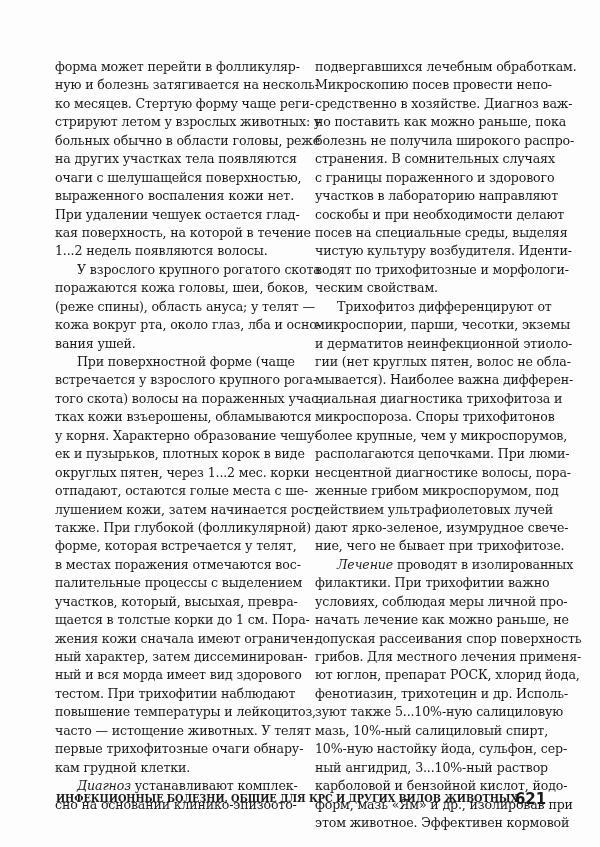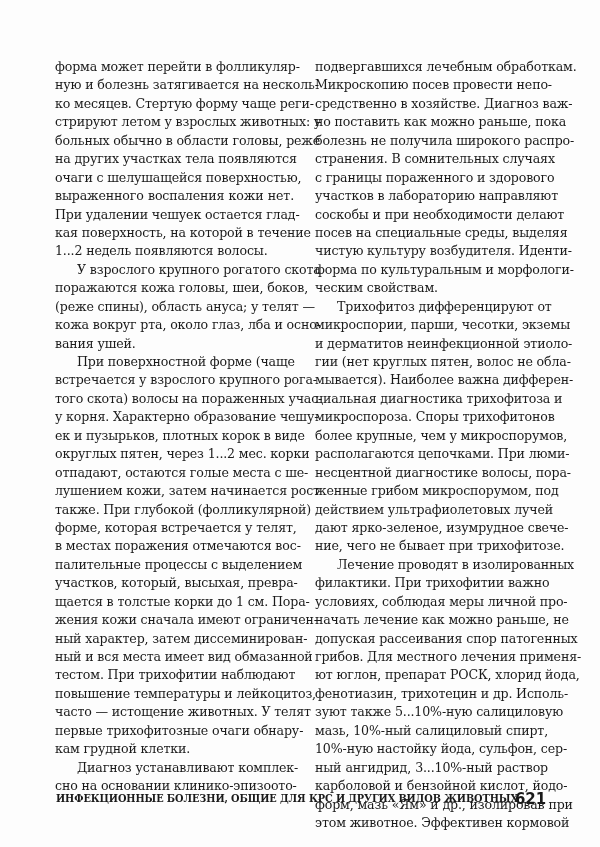--- a/index.html
+++ b/index.html
@@ -33,21 +33,21 @@
     .line {
       display: block;
       white-space: nowrap;
       text-align: justify;
       text-align-last: justify;
       height: 18.45px;
       overflow: visible;
     }
     .line.last { text-align-last: left; }
     .line.indent { padding-left: 22px; }
-    .em { }
+    .em { font-style: italic; }
     .footer {
       position: absolute;
       top: 792px;
       left: 56px;
       width: 490px;
       font-size: 10.6px;
       letter-spacing: -0.1px;
     }
     .running-title {
       position: absolute;
@@ -86,34 +86,35 @@
     <span class="line">кая поверхность, на которой в течение</span>
     <span class="line last">1...2 недель появляются волосы.</span>
     <span class="line indent">У взрослого крупного рогатого скота</span>
     <span class="line">поражаются кожа головы, шеи, боков,</span>
     <span class="line">(реже спины), область ануса; у телят —</span>
     <span class="line">кожа вокруг рта, около глаз, лба и осно-</span>
     <span class="line last">вания ушей.</span>
     <span class="line indent">При поверхностной форме (чаще</span>
     <span class="line">встречается у взрослого крупного рога-</span>
     <span class="line">того скота) волосы на пораженных учас-</span>
+    <span class="line">тках кожи взъерошены, обламываются</span>
     <span class="line">у корня. Характерно образование чешу-</span>
     <span class="line">ек и пузырьков, плотных корок в виде</span>
     <span class="line">округлых пятен, через 1...2 мес. корки</span>
     <span class="line">отпадают, остаются голые места с ше-</span>
     <span class="line">лушением кожи, затем начинается рост</span>
     <span class="line">также. При глубокой (фолликулярной)</span>
     <span class="line">форме, которая встречается у телят,</span>
     <span class="line">в местах поражения отмечаются вос-</span>
     <span class="line">палительные процессы с выделением</span>
     <span class="line">участков, который, высыхая, превра-</span>
     <span class="line">щается в толстые корки до 1 см. Пора-</span>
     <span class="line">жения кожи сначала имеют ограничен-</span>
     <span class="line">ный характер, затем диссеминирован-</span>
-    <span class="line">ный и вся места имеет вид обмазанной</span>
+    <span class="line">ный и вся морда имеет вид здорового</span>
     <span class="line">тестом. При трихофитии наблюдают</span>
     <span class="line">повышение температуры и лейкоцитоз,</span>
     <span class="line">часто — истощение животных. У телят</span>
     <span class="line">первые трихофитозные очаги обнару-</span>
     <span class="line last">кам грудной клетки.</span>
     <span class="line indent"><span class="em">Диагноз</span> <span>устанавливают комплек-</span></span>
     <span class="line">сно на основании клинико-эпизоото-</span>
 
   </div>
 
@@ -122,41 +123,41 @@
     <span class="line">Микроскопию посев провести непо-</span>
     <span class="line">средственно в хозяйстве. Диагноз важ-</span>
     <span class="line">но поставить как можно раньше, пока</span>
     <span class="line">болезнь не получила широкого распро-</span>
     <span class="line">странения. В сомнительных случаях</span>
     <span class="line">с границы пораженного и здорового</span>
     <span class="line">участков в лабораторию направляют</span>
     <span class="line">соскобы и при необходимости делают</span>
     <span class="line">посев на специальные среды, выделяя</span>
     <span class="line">чистую культуру возбудителя. Иденти-</span>
-    <span class="line">форма по культуральным и морфологи-</span>
+    <span class="line">водят по трихофитозные и морфологи-</span>
     <span class="line last">ческим свойствам.</span>
     <span class="line indent">Трихофитоз дифференцируют от</span>
     <span class="line">микроспории, парши, чесотки, экземы</span>
     <span class="line">и дерматитов неинфекционной этиоло-</span>
     <span class="line">гии (нет круглых пятен, волос не обла-</span>
     <span class="line">мывается). Наиболее важна дифферен-</span>
     <span class="line">циальная диагностика трихофитоза и</span>
     <span class="line">микроспороза. Споры трихофитонов</span>
     <span class="line">более крупные, чем у микроспорумов,</span>
     <span class="line">располагаются цепочками. При люми-</span>
     <span class="line">несцентной диагностике волосы, пора-</span>
     <span class="line">женные грибом микроспорумом, под</span>
     <span class="line">действием ультрафиолетовых лучей</span>
     <span class="line">дают ярко-зеленое, изумрудное свече-</span>
     <span class="line last">ние, чего не бывает при трихофитозе.</span>
     <span class="line indent"><span class="em">Лечение</span> <span>проводят в изолированных</span></span>
     <span class="line">филактики. При трихофитии важно</span>
     <span class="line">условиях, соблюдая меры личной про-</span>
     <span class="line">начать лечение как можно раньше, не</span>
-    <span class="line">допуская рассеивания спор патогенных</span>
+    <span class="line">допуская рассеивания спор поверхность</span>
     <span class="line">грибов. Для местного лечения применя-</span>
     <span class="line">ют юглон, препарат РОСК, хлорид йода,</span>
     <span class="line">фенотиазин, трихотецин и др. Исполь-</span>
     <span class="line">зуют также 5...10%-ную салициловую</span>
     <span class="line">мазь, 10%-ный салициловый спирт,</span>
     <span class="line">10%-ную настойку йода, сульфон, сер-</span>
     <span class="line">ный ангидрид, 3...10%-ный раствор</span>
     <span class="line">карболовой и бензойной кислот, йодо-</span>
     <span class="line">форм, мазь «Ям» и др., изолировав при</span>
     <span class="line">этом животное. Эффективен кормовой</span>

